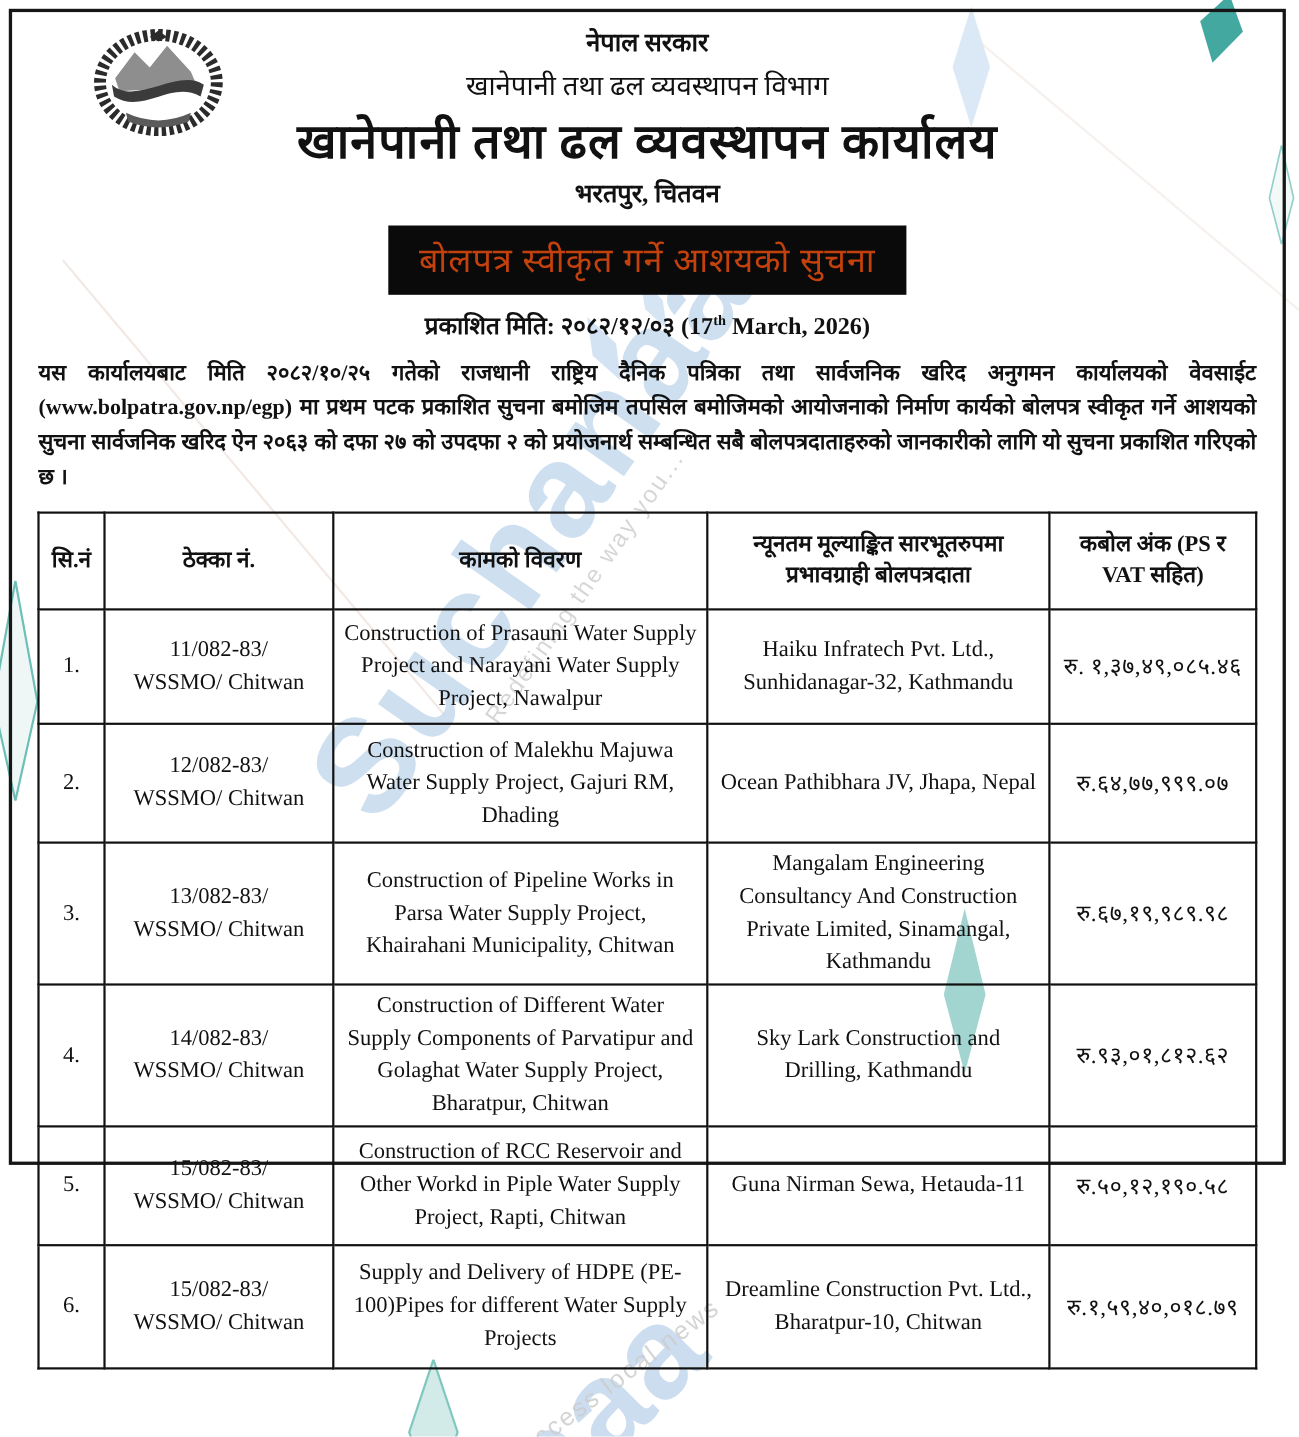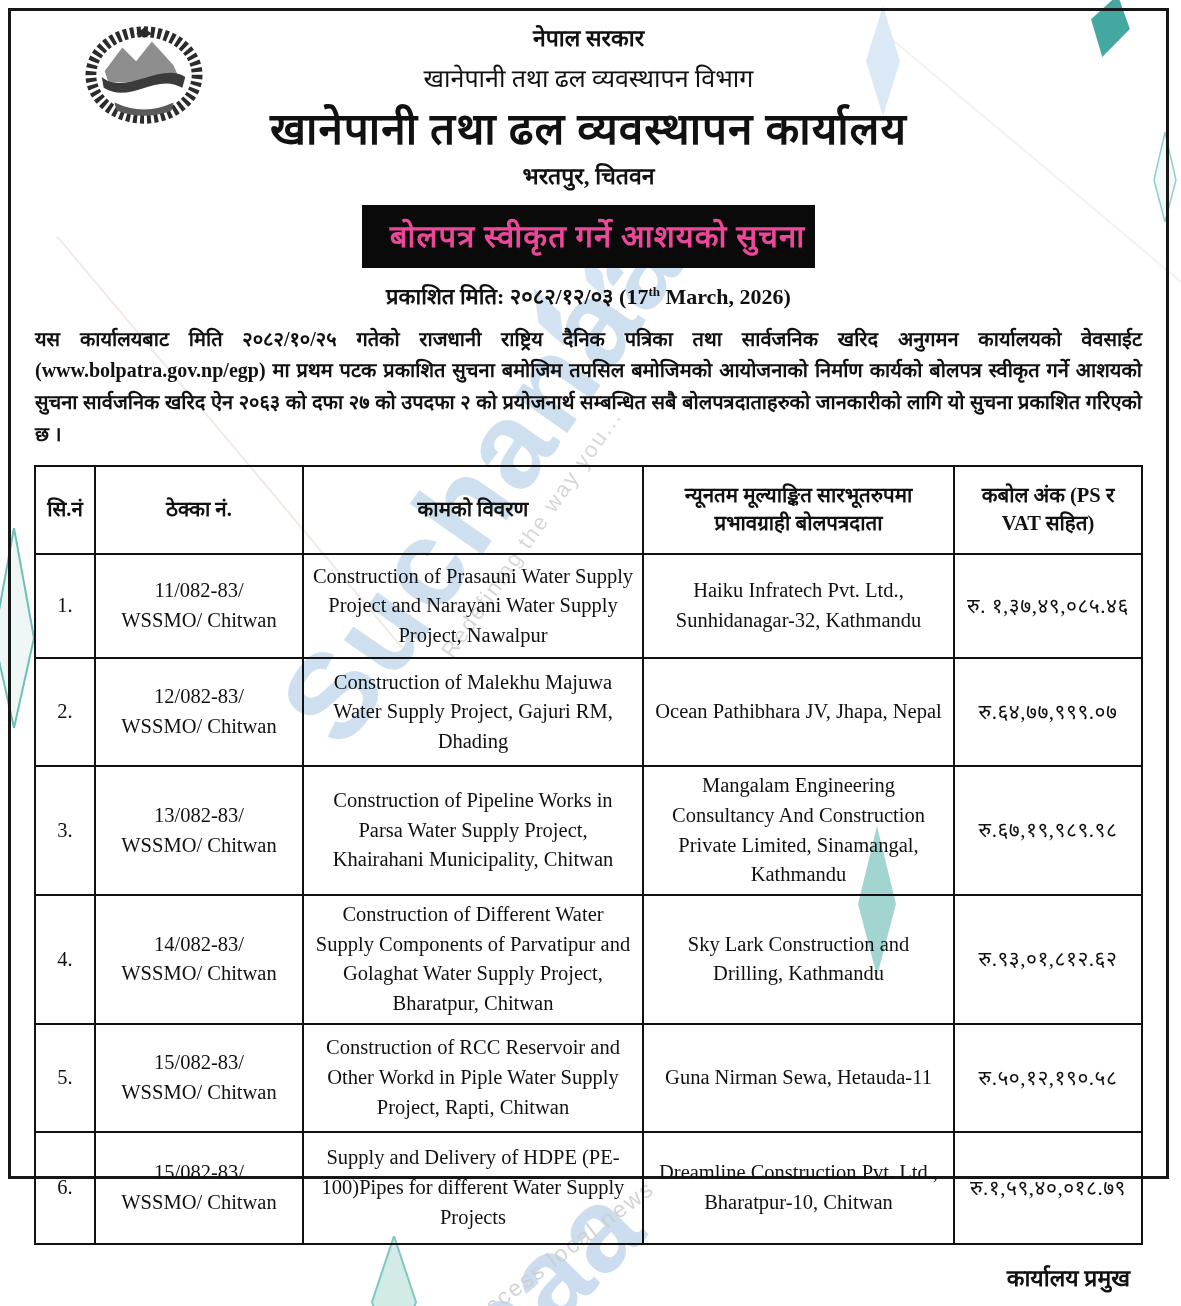--- a/index.html
+++ b/index.html
@@ -21,34 +21,34 @@
     color:#cdcdcd;transform-origin:0 0;white-space:nowrap;letter-spacing:2px;
   }
   .wm-tag-top{left:436px;top:648px;font-size:22px;transform:rotate(-55deg);opacity:.8;}
   .wm-tag-bottom{left:448px;top:1322px;font-size:23px;transform:rotate(-37deg);opacity:.85;}
   .kite{position:absolute;}
   .scratch{position:absolute;height:2px;transform-origin:0 0;}
   .scratch1{left:58px;top:236px;width:540px;background:#e8d7cf;transform:rotate(50deg);opacity:.55;}
   .scratch2{left:880px;top:28px;width:500px;background:#efe4de;transform:rotate(40deg);opacity:.5;}
   
   .doc{
-    position:absolute;left:8px;top:8px;width:1161px;height:1171px;
+    position:absolute;left:8px;top:8px;width:1161px;height:1051px;
     border:3px solid #161616;background:transparent;z-index:1;box-sizing:border-box;
   }
   .emblem{position:absolute;left:74px;top:14px;width:118px;height:104px;}
   .hdr{text-align:center;padding-top:14px;line-height:1.25;}
   .hdr .l1,.hdr .l2{font-size:23px;font-weight:bold;}
   .hdr .l2{margin-top:8px;}
   .hdr .l3{font-size:25px;font-weight:normal;margin-top:9px;}
   .hdr .l4{font-size:44px;font-weight:bold;margin-top:8px;letter-spacing:1px;}
   .hdr .l5{font-size:23px;font-weight:bold;margin-top:6px;}
   .banner-wrap{text-align:center;margin-top:13px;}
   .banner{
-    display:inline-block;background:#0a0a0a;color:#ec4899;font-weight:bold;
-    font-size:31px;padding:9px 10px 12px 28px;letter-spacing:1px;
+    display:inline-block;background:#0a0a0a;color:#c2410c;font-weight:normal;
+    font-size:31px;padding:9px 28px 12px 28px;letter-spacing:1px;
   }
   .pubdate{text-align:center;font-weight:bold;font-size:22px;margin-top:12px;}
   .pubdate sup{font-size:13px;}
   .body-par{
     margin:14px 24px 0 24px;font-size:20px;line-height:1.58;text-align:justify;font-weight:bold;
   }
   
   table.notice{
     border-collapse:collapse;margin:15px auto 0 auto;width:1107px;table-layout:fixed;
   }
@@ -191,16 +191,15 @@
     <tr class="r6">
       <td>6.</td>
       <td><span class="contract-inner">15/082-83/ WSSMO/ Chitwan</span></td>
       <td>Supply and Delivery of HDPE (PE-100)Pipes for different Water Supply Projects</td>
       <td>Dreamline Construction Pvt. Ltd., Bharatpur-10, Chitwan</td>
       <td class="amt">रु.१,५९,४०,०१८.७९</td>
     </tr>
   </tbody>
     </table>
 
-  <div class="signatory">कार्यालय प्रमुख</div>
 </div>
 
 <div class="source">Source: Sourya Dainik</div>
 
 </body></html>

